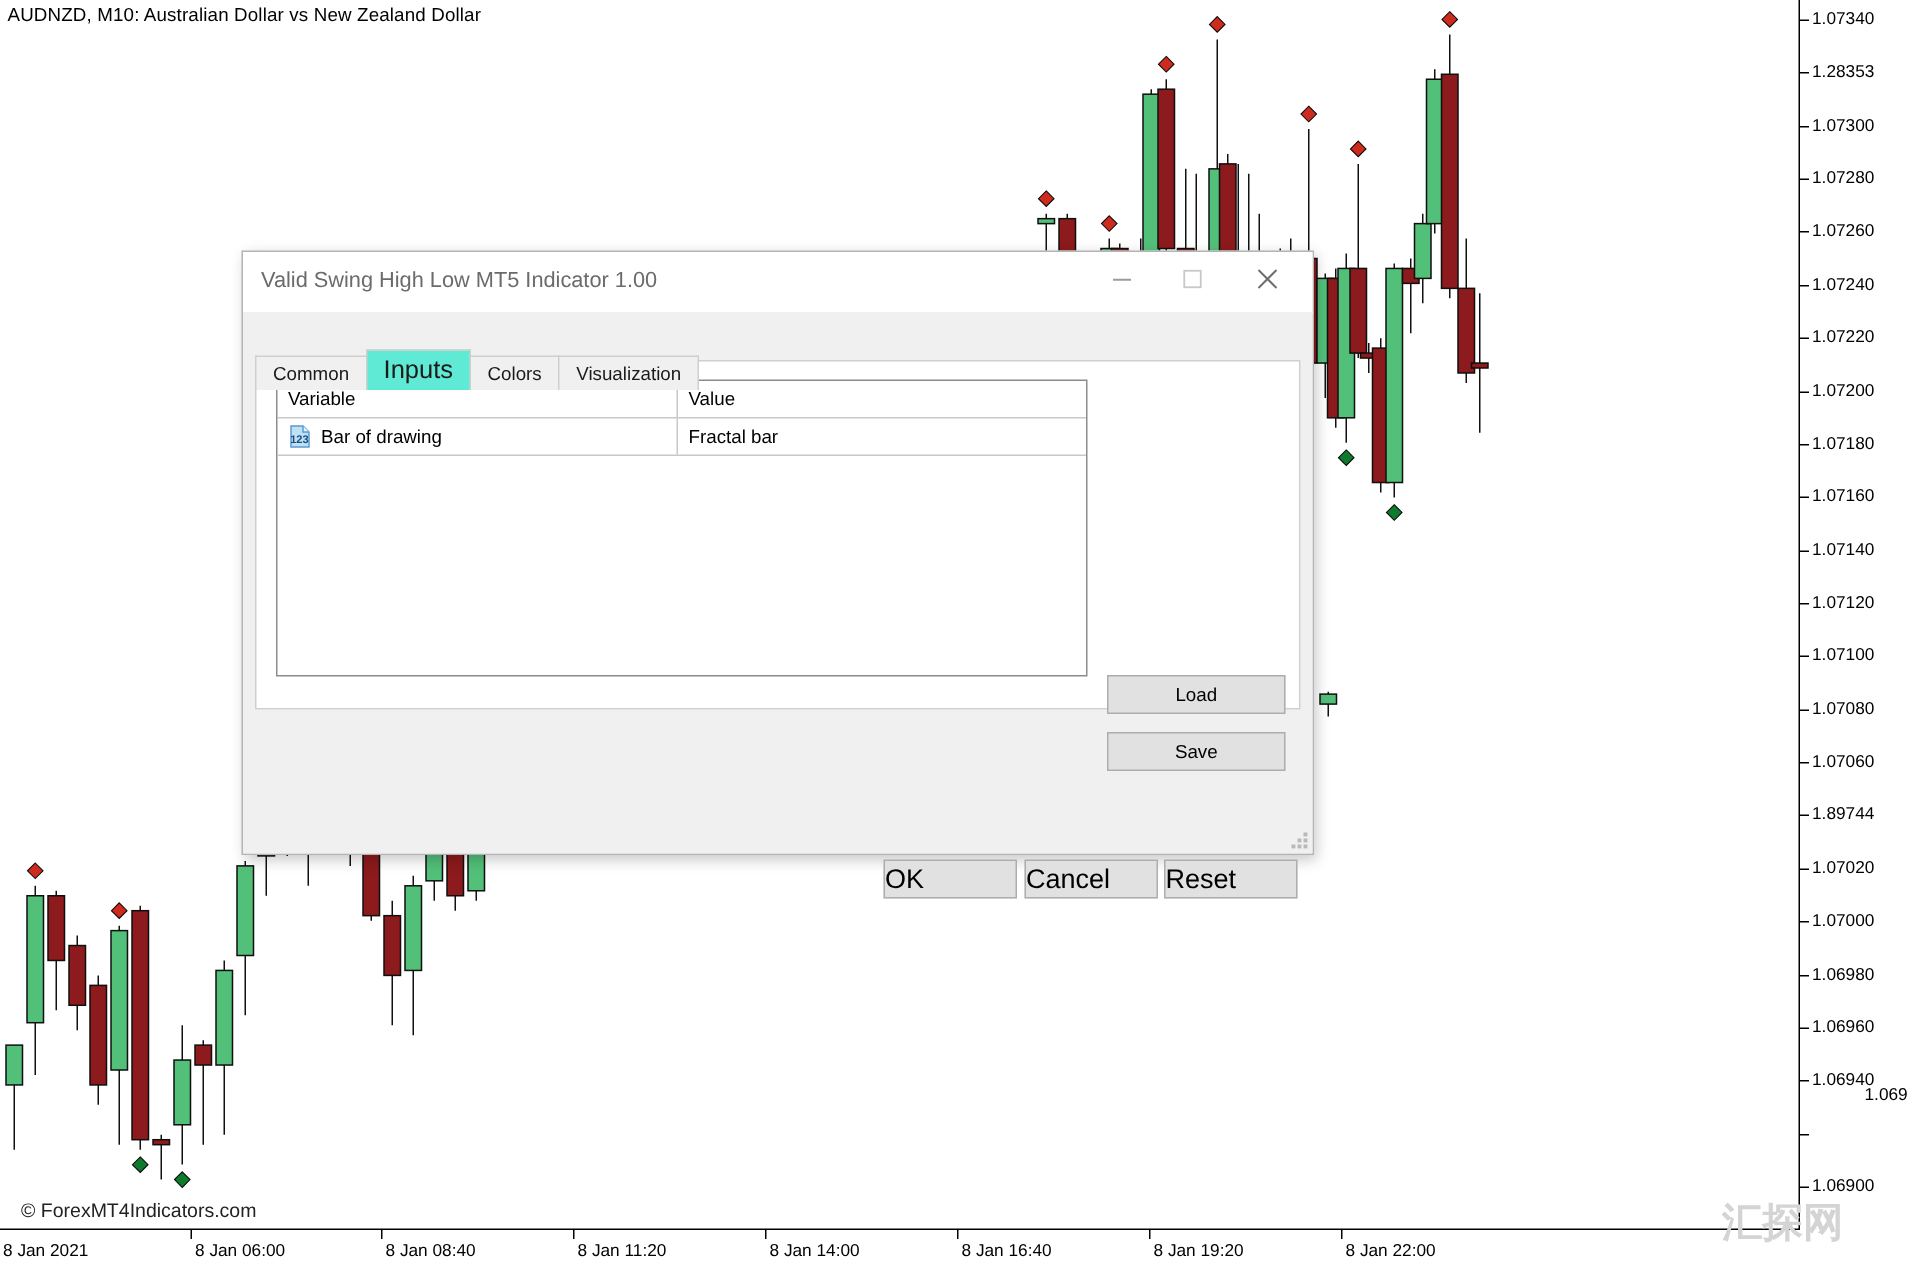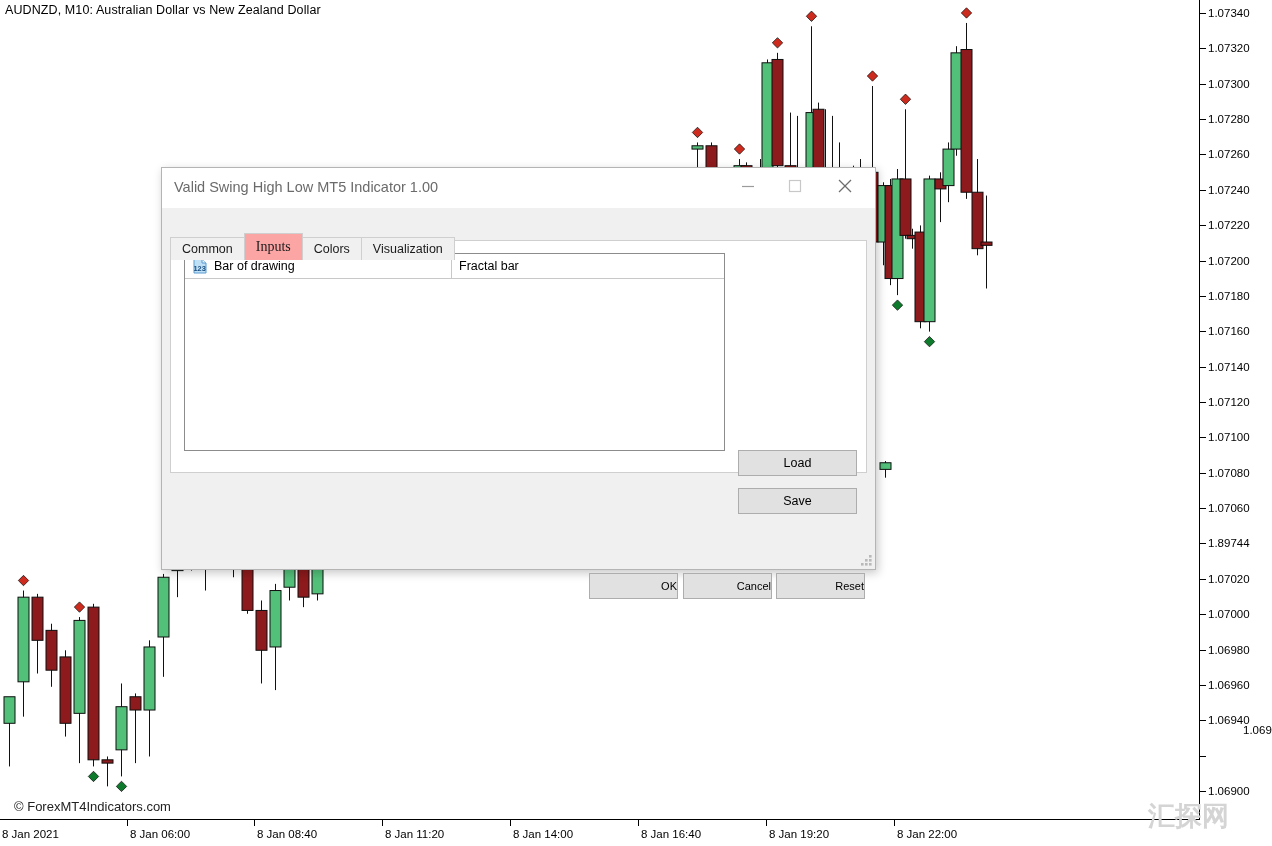--- a/index.html
+++ b/index.html
@@ -185,27 +185,26 @@
     background: #f0f0f0;
     border: 1px solid #cfcfcf;
     border-bottom: none;
     font-size: 12.5px;
     color: #1a1a1a;
     margin-right: -1px;
     cursor: default;
     white-space: nowrap;
   }
   .tab-item.active {
-    background: #fca5a5;
+    background: #5eead4;
     border-color: #cfcfcf;
     height: 26px;
     position: relative;
     z-index: 4;
-    font-size: 14px;
-    font-family: Liberation Serif, serif;
+    font-size: 17px;
   }
 
   
   #tab-page {
     position: absolute;
     left: 8px;
     top: 32px;
     width: 695px;
     height: 231px;
     background: #ffffff;
@@ -275,25 +274,25 @@
   #load-button { left: 567px; top: 209px; }
   #save-button { left: 567px; top: 247px; }
 
   
   .footer-button {
     position: absolute;
     width: 89px;
     height: 26px;
     background: #e1e1e1;
     border: 1px solid #adadad;
-    font-size: 11px;
+    font-size: 18px;
     color: #000000;
     display: flex;
     align-items: center;
-    justify-content: flex-end;
+    justify-content: flex-start;
     cursor: default;
     box-sizing: border-box;
   }
   #ok-button     { left: 427px; top: 365px; }
   #cancel-button { left: 521px; top: 365px; }
   #reset-button  { left: 614px; top: 365px; }
 
   #resize-grip {
     position: absolute;
     right: 2px;
@@ -598,21 +597,21 @@
           <line x1="986.5" x2="986.5" y1="195.55319148934444" y2="288.4893617021311" stroke="#111111" stroke-width="1"></line>
           <rect x="981" y="242.0212765957378" width="11" height="3.3191489361551305" fill="#8d1a1c" stroke="#0f0f0f" stroke-width="1"></rect>
         </g>
       </svg>
   </div>
 
   <div id="price-axis">
       <div class="price-tick" style="top: 13px;"></div>
       <div class="price-label" style="top: 13px;">1.07340</div>
       <div class="price-tick" style="top: 48.3636px;"></div>
-      <div class="price-label" style="top: 48.3636px;">1.07320</div>
+      <div class="price-label" style="top: 48.3636px;">1.28353</div>
       <div class="price-tick" style="top: 83.7273px;"></div>
       <div class="price-label" style="top: 83.7273px;">1.07300</div>
       <div class="price-tick" style="top: 119.091px;"></div>
       <div class="price-label" style="top: 119.091px;">1.07280</div>
       <div class="price-tick" style="top: 154.455px;"></div>
       <div class="price-label" style="top: 154.455px;">1.07260</div>
       <div class="price-tick" style="top: 189.818px;"></div>
       <div class="price-label" style="top: 189.818px;">1.07240</div>
       <div class="price-tick" style="top: 225.182px;"></div>
       <div class="price-label" style="top: 225.182px;">1.07220</div>
@@ -717,20 +716,24 @@
         <span>Colors</span>
       </div>
       <div class="tab-item">
         <span>Visualization</span>
       </div>
     </div>
 
     <div id="tab-page">
 
       <div id="param-grid">
+        <div id="param-grid-header">
+          <div class="grid-head-cell grid-col-variable">Variable</div>
+          <div class="grid-head-cell grid-col-value">Value</div>
+        </div>
 
         <div class="grid-row">
           <div class="grid-cell grid-col-variable">
             <span class="int-icon">
               <svg width="16" height="16" viewBox="0 0 16 16">
                 <path d="M2 1 h8 l4 4 v10 h-12 z" fill="#bfe0f5" stroke="#5b9bd1" stroke-width="1"></path>
                 <path d="M10 1 v4 h4" fill="#e8f4fc" stroke="#5b9bd1" stroke-width="1"></path>
                 <text x="7.6" y="12.6" font-size="7.4" font-family="Liberation Sans, sans-serif" font-weight="bold" fill="#1a4f82" text-anchor="middle">123</text>
               </svg>
             </span>

